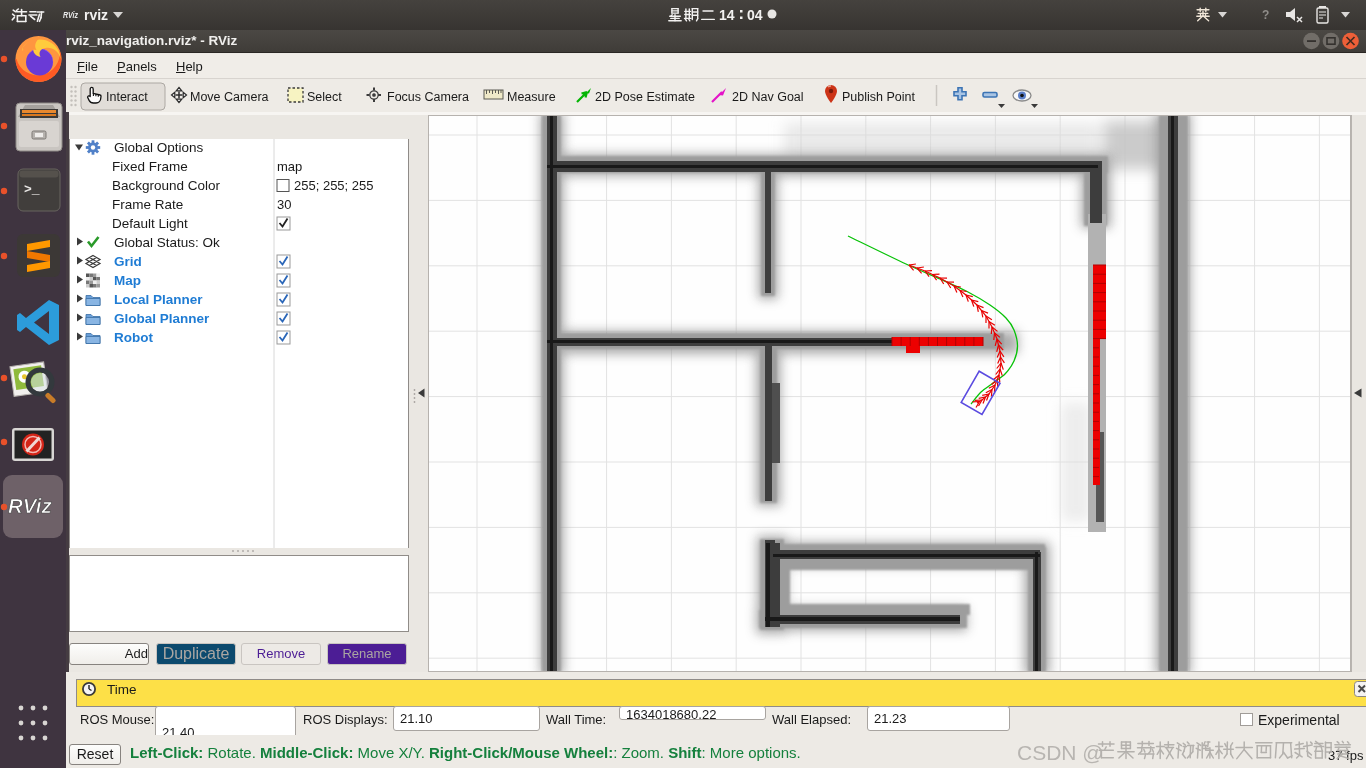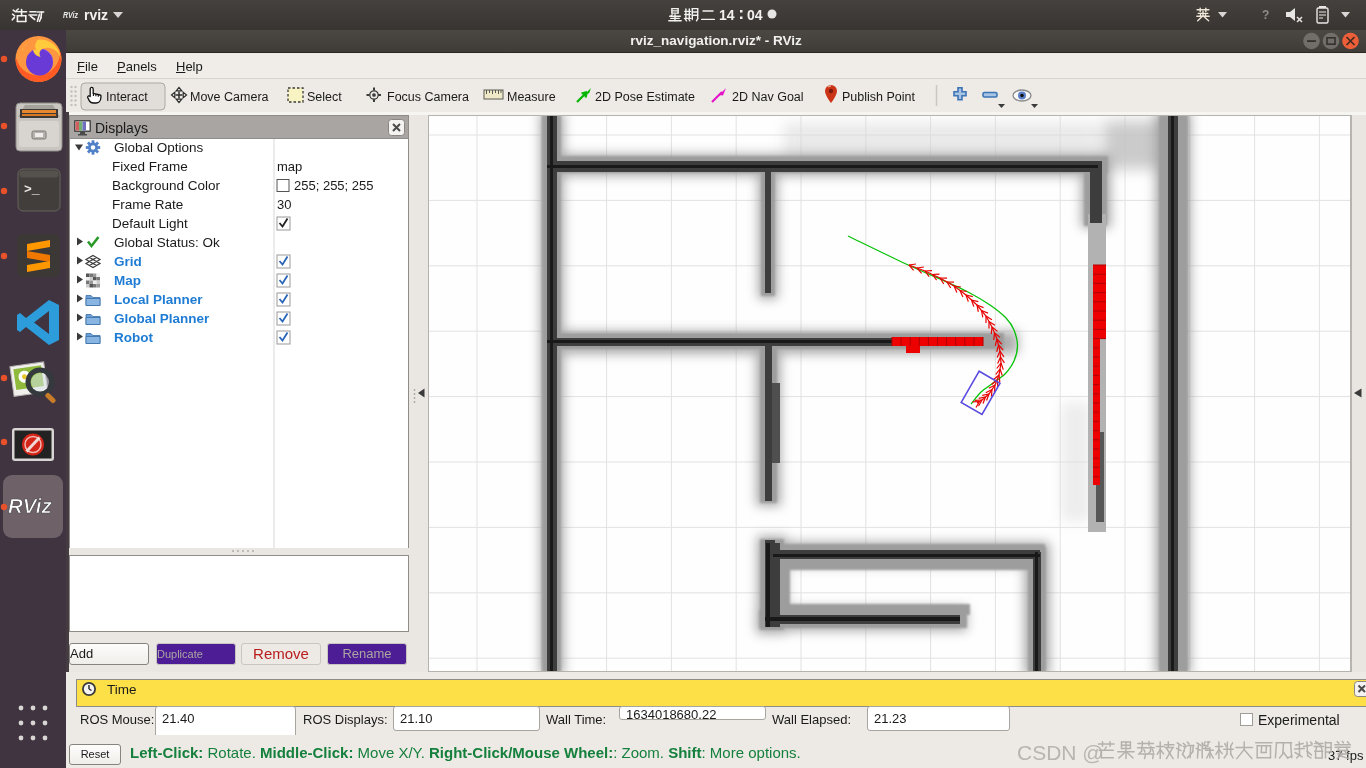--- a/index.html
+++ b/index.html
@@ -164,21 +164,21 @@
         <circle cx="21" cy="693" r="2.4"></circle>
         <circle cx="33" cy="693" r="2.4"></circle>
         <circle cx="45" cy="693" r="2.4"></circle>
         <circle cx="21" cy="708" r="2.4"></circle>
         <circle cx="33" cy="708" r="2.4"></circle>
         <circle cx="45" cy="708" r="2.4"></circle>
       </g>
 </svg>
   </div>
 <div class="abs" style="left:66px;top:30px;width:1300px;height:23px;background:linear-gradient(#4b4844,#3f3c38);border-bottom:1px solid #2a2724">
-<div class="abs" style="left:0;width:100%;text-align:center;top:3px;font-size:13.5px;font-weight:bold;color:#f0efed">rviz_navigation.rviz* - RViz</div>
+<div class="abs" style="left:0;width:100%;top:3px;font-size:13.5px;font-weight:bold;color:#f0efed">rviz_navigation.rviz* - RViz</div>
 <svg class="abs" width="70" height="23" style="right:2px;top:0">
 <circle cx="17.5" cy="11" r="8.3" fill="#716d68"></circle>
       <rect x="13" y="10.2" width="9" height="1.8" fill="#34312e"></rect>
 <circle cx="37" cy="11" r="8.3" fill="#716d68"></circle>
       <rect x="33" y="7.8" width="8" height="6.4" fill="none" stroke="#34312e" stroke-width="1.6"></rect>
 <circle cx="56.5" cy="11" r="8.3" fill="#ed5f38"></circle>
       <path d="M52.5,7 l8,8 m0,-8 l-8,8" stroke="#402a20" stroke-width="1.7"></path>
 </svg>
   </div>
 <div class="abs" style="left:66px;top:54px;width:1300px;height:25px;background:#f0ede8;border-bottom:1px solid #d8d4cf;font-size:13px;color:#1a1a1a">
@@ -251,36 +251,20 @@
 <circle cx="956" cy="16.5" r="4" fill="#5a7ec8"></circle>
         <circle cx="956" cy="16.5" r="1.8" fill="#111"></circle>
 <path d="M965,25 l7,0 l-3.5,4 z" fill="#3a3a3a"></path>
 </g>
     </svg>
   </div>
 <div class="abs" style="left:66px;top:112px;width:1300px;height:3px;background:#f7f5f2"></div>
 <div class="abs" style="left:66px;top:115px;width:1300px;height:557px;background:#eae7e2"></div>
 <div class="abs" style="left:66px;top:112px;width:3px;height:560px;background:#453c42"></div>
 <div class="abs" style="left:69px;top:115px;width:340px;height:557px">
-    <div class="abs" style="left:0;top:0;width:340px;height:24px;background:#a9a5a2;border:1px solid #8f8b88">
-<svg class="abs" width="20" height="18" style="left:3px;top:3px">
-<rect x="1" y="1" width="17" height="12" rx="1" fill="#4a4a4a"></rect>
-<rect x="2.5" y="2.5" width="14" height="9" fill="#fff"></rect>
-<rect x="2.5" y="2.5" width="3.5" height="9" fill="#d06060"></rect>
-        <rect x="6" y="2.5" width="3.5" height="9" fill="#70b070"></rect>
-        <rect x="9.5" y="2.5" width="3.5" height="9" fill="#7070c0"></rect>
-<rect x="7" y="13" width="5" height="2" fill="#4a4a4a"></rect>
-        <rect x="5" y="15" width="9" height="1.5" fill="#4a4a4a"></rect>
-</svg>
-<span class="abs" style="left:25px;top:4px;font-size:14px;color:#1a1a1a">Displays</span>
-<svg class="abs" width="17" height="17" style="right:3px;top:3px">
-        <rect x="0.5" y="0.5" width="16" height="16" rx="3" fill="#f5f3f1" stroke="#8a8682"></rect>
-        <path d="M5,5 l7,7 m0,-7 l-7,7" stroke="#4a4a4a" stroke-width="2"></path>
-      </svg>
-</div>
     <div class="abs" style="left:0;top:24px;width:340px;height:409px;background:#fff;border-left:1px solid #8f8b88;border-right:1px solid #8f8b88"></div>
     <svg class="abs" width="340" height="409" style="left:0;top:24px">
       <line x1="205" y1="0" x2="205" y2="409" stroke="#d8d8d8"></line>
       <path d="M6,5.5 l8,0 l-4,6 z" fill="#3a3a3a"></path>
       <g transform="translate(24,8.5)" fill="#5080c8">
         <rect x="-1.4" y="-7.2" width="2.8" height="3" transform="rotate(0)"></rect>
         <rect x="-1.4" y="-7.2" width="2.8" height="3" transform="rotate(45)"></rect>
         <rect x="-1.4" y="-7.2" width="2.8" height="3" transform="rotate(90)"></rect>
         <rect x="-1.4" y="-7.2" width="2.8" height="3" transform="rotate(135)"></rect>
         <rect x="-1.4" y="-7.2" width="2.8" height="3" transform="rotate(180)"></rect>
@@ -361,23 +345,23 @@
     <svg class="abs" width="24" height="5" style="left:162px;top:434px">
       <g fill="#b0aca8">
         <circle cx="2" cy="2" r="1"></circle>
         <circle cx="7" cy="2" r="1"></circle>
         <circle cx="12" cy="2" r="1"></circle>
         <circle cx="17" cy="2" r="1"></circle>
         <circle cx="22" cy="2" r="1"></circle>
       </g>
     </svg>
     <div class="abs" style="left:0;top:440px;width:340px;height:77px;background:#fff;border:1px solid #908c88"></div>
-    <div class="abs" style="left:0px;top:528px;width:80px;height:22px;background:linear-gradient(#fdfdfc,#f0eeea);border:1px solid #87837f;border-radius:3px;font-size:13px;color:#1a1a1a;text-align:left;line-height:20px">Add</div>
-    <div class="abs" style="left:87px;top:528px;width:80px;height:22px;background:#4c1d95;border:1px solid #c9c5c1;border-radius:3px;font-size:11px;color:#aaa6a2;line-height:20px">Duplicate</div>
-    <div class="abs" style="left:172px;top:528px;width:80px;height:22px;background:#edeae6;border:1px solid #c9c5c1;border-radius:3px;font-size:15px;color:#b91c1c;text-align:center;line-height:20px">Remove</div>
+    <div class="abs" style="left:0px;top:528px;width:80px;height:22px;background:linear-gradient(#fdfdfc,#f0eeea);border:1px solid #87837f;border-radius:3px;font-size:13px;color:#1a1a1a;text-align:right;line-height:20px">Add</div>
+    <div class="abs" style="left:87px;top:528px;width:80px;height:22px;background:#0c4a6e;border:1px solid #c9c5c1;border-radius:3px;font-size:16px;color:#aaa6a2;text-align:center;line-height:20px">Duplicate</div>
+    <div class="abs" style="left:172px;top:528px;width:80px;height:22px;background:#edeae6;border:1px solid #c9c5c1;border-radius:3px;font-size:13px;color:#4c1d95;text-align:center;line-height:20px">Remove</div>
     <div class="abs" style="left:258px;top:528px;width:80px;height:22px;background:#4c1d95;border:1px solid #c9c5c1;border-radius:3px;font-size:13px;color:#aaa6a2;text-align:center;line-height:20px">Rename</div>
   </div>
 <svg class="abs" width="19" height="557" style="left:409px;top:115px">
 <path d="M15.5,273.5 l0,9 l-6.5,-4.5 z" fill="#3a3a3a"></path>
 <g fill="#a8a4a0">
       <circle cx="5.5" cy="275" r="0.9"></circle>
       <circle cx="5.5" cy="279" r="0.9"></circle>
       <circle cx="5.5" cy="283" r="0.9"></circle>
       <circle cx="5.5" cy="287" r="0.9"></circle>
     </g>
@@ -601,32 +585,32 @@
         <circle cx="8" cy="8" r="5.2" fill="#f5f5f5"></circle>
         <path d="M8,8 L8,4 M8,8 L10.5,9.5" stroke="#222" stroke-width="1.4"></path>
       </svg>
 <span class="abs" style="left:30px;top:2px;font-size:13.5px;color:#1a1a1a">Time</span>
 <svg class="abs" width="16" height="16" style="right:2px;top:1px">
         <rect x="0.5" y="0.5" width="15" height="15" rx="3" fill="#f5f3f1" stroke="#8a8682"></rect>
         <path d="M4.5,4.5 l6.5,6.5 m0,-6.5 l-6.5,6.5" stroke="#4a4a4a" stroke-width="2"></path>
       </svg>
 </div>
     <span class="abs" style="left:14px;top:40px;font-size:13px;color:#1a1a1a">ROS Mouse:</span>
-    <div class="abs" style="left:89px;top:34px;width:141px;height:40px;background:#fff;border:1px solid #a8a4a0;border-radius:3px;font-size:13px;color:#1a1a1a;padding:4px 0 0 6px">21.40</div>
+    <div class="abs" style="left:89px;top:34px;width:141px;height:40px;background:#fff;border:1px solid #a8a4a0;border-radius:3px;font-size:13px;color:#1a1a1a;padding:18px 0 0 6px">21.40</div>
     <span class="abs" style="left:237px;top:40px;font-size:13px;color:#1a1a1a">ROS Displays:</span>
     <div class="abs" style="left:327px;top:34px;width:147px;height:25px;background:#fff;border:1px solid #a8a4a0;border-radius:3px;font-size:13px;color:#1a1a1a;padding:4px 8px 0 6px">21.10</div>
     <span class="abs" style="left:480px;top:40px;font-size:13px;color:#1a1a1a">Wall Time:</span>
     <div class="abs" style="left:553px;top:34px;width:147px;height:14px;background:#fff;border:1px solid #a8a4a0;border-radius:3px;font-size:13px;color:#1a1a1a;padding:0 0 0 6px">1634018680.22</div>
     <span class="abs" style="left:706px;top:40px;font-size:13px;color:#1a1a1a">Wall Elapsed:</span>
     <div class="abs" style="left:801px;top:34px;width:143px;height:25px;background:#fff;border:1px solid #a8a4a0;border-radius:3px;font-size:13px;color:#1a1a1a;padding:4px 0 0 6px">21.23</div>
     <div class="abs" style="left:1174px;top:41px;width:13px;height:13px;background:#fff;border:1px solid #a09c98"></div>
     <span class="abs" style="left:1192px;top:40px;font-size:14px;color:#1a1a1a">Experimental</span>
   </div>
 <div class="abs" style="left:66px;top:735px;width:1300px;height:33px;background:#edeae5">
-    <div class="abs" style="left:3px;top:9px;width:52px;height:21px;background:linear-gradient(#fdfdfc,#f0eeea);border:1px solid #87837f;border-radius:3px;font-size:11px;color:#1a1a1a;text-align:center;line-height:19px">Reset</div>
+    <div class="abs" style="left:3px;top:9px;width:52px;height:21px;background:linear-gradient(#fdfdfc,#f0eeea);border:1px solid #87837f;border-radius:3px;font-size:14px;color:#1a1a1a;text-align:center;line-height:19px">Reset</div>
     <span class="abs" style="left:64px;top:9px;font-size:15px;color:#15803d"><b>Left-Click:</b> Rotate. <b>Middle-Click:</b> Move X/Y. <b>Right-Click/Mouse Wheel:</b>: Zoom. <b>Shift</b>: More options.</span>
     <span class="abs" style="left:1262px;top:13px;font-size:13px;color:#1a1a1a">37 fps</span>
   </div>
 <svg class="abs" width="366" height="30" style="left:1000px;top:738px">
     <text x="17" y="22" font-size="21" fill="#b8b5b1" font-family="Liberation Sans">CSDN @</text>
     <g stroke="#b4b1ad" stroke-width="1.5" stroke-linecap="round" fill="none" opacity="1.0">
       <line x1="98.5" y1="6.0" x2="114.0" y2="6.0"></line>
       <line x1="102.5" y1="3.7" x2="102.5" y2="8.2"></line>
       <line x1="110.0" y1="3.7" x2="110.0" y2="8.2"></line>
       <line x1="106.2" y1="8.9" x2="104.8" y2="11.5"></line>

